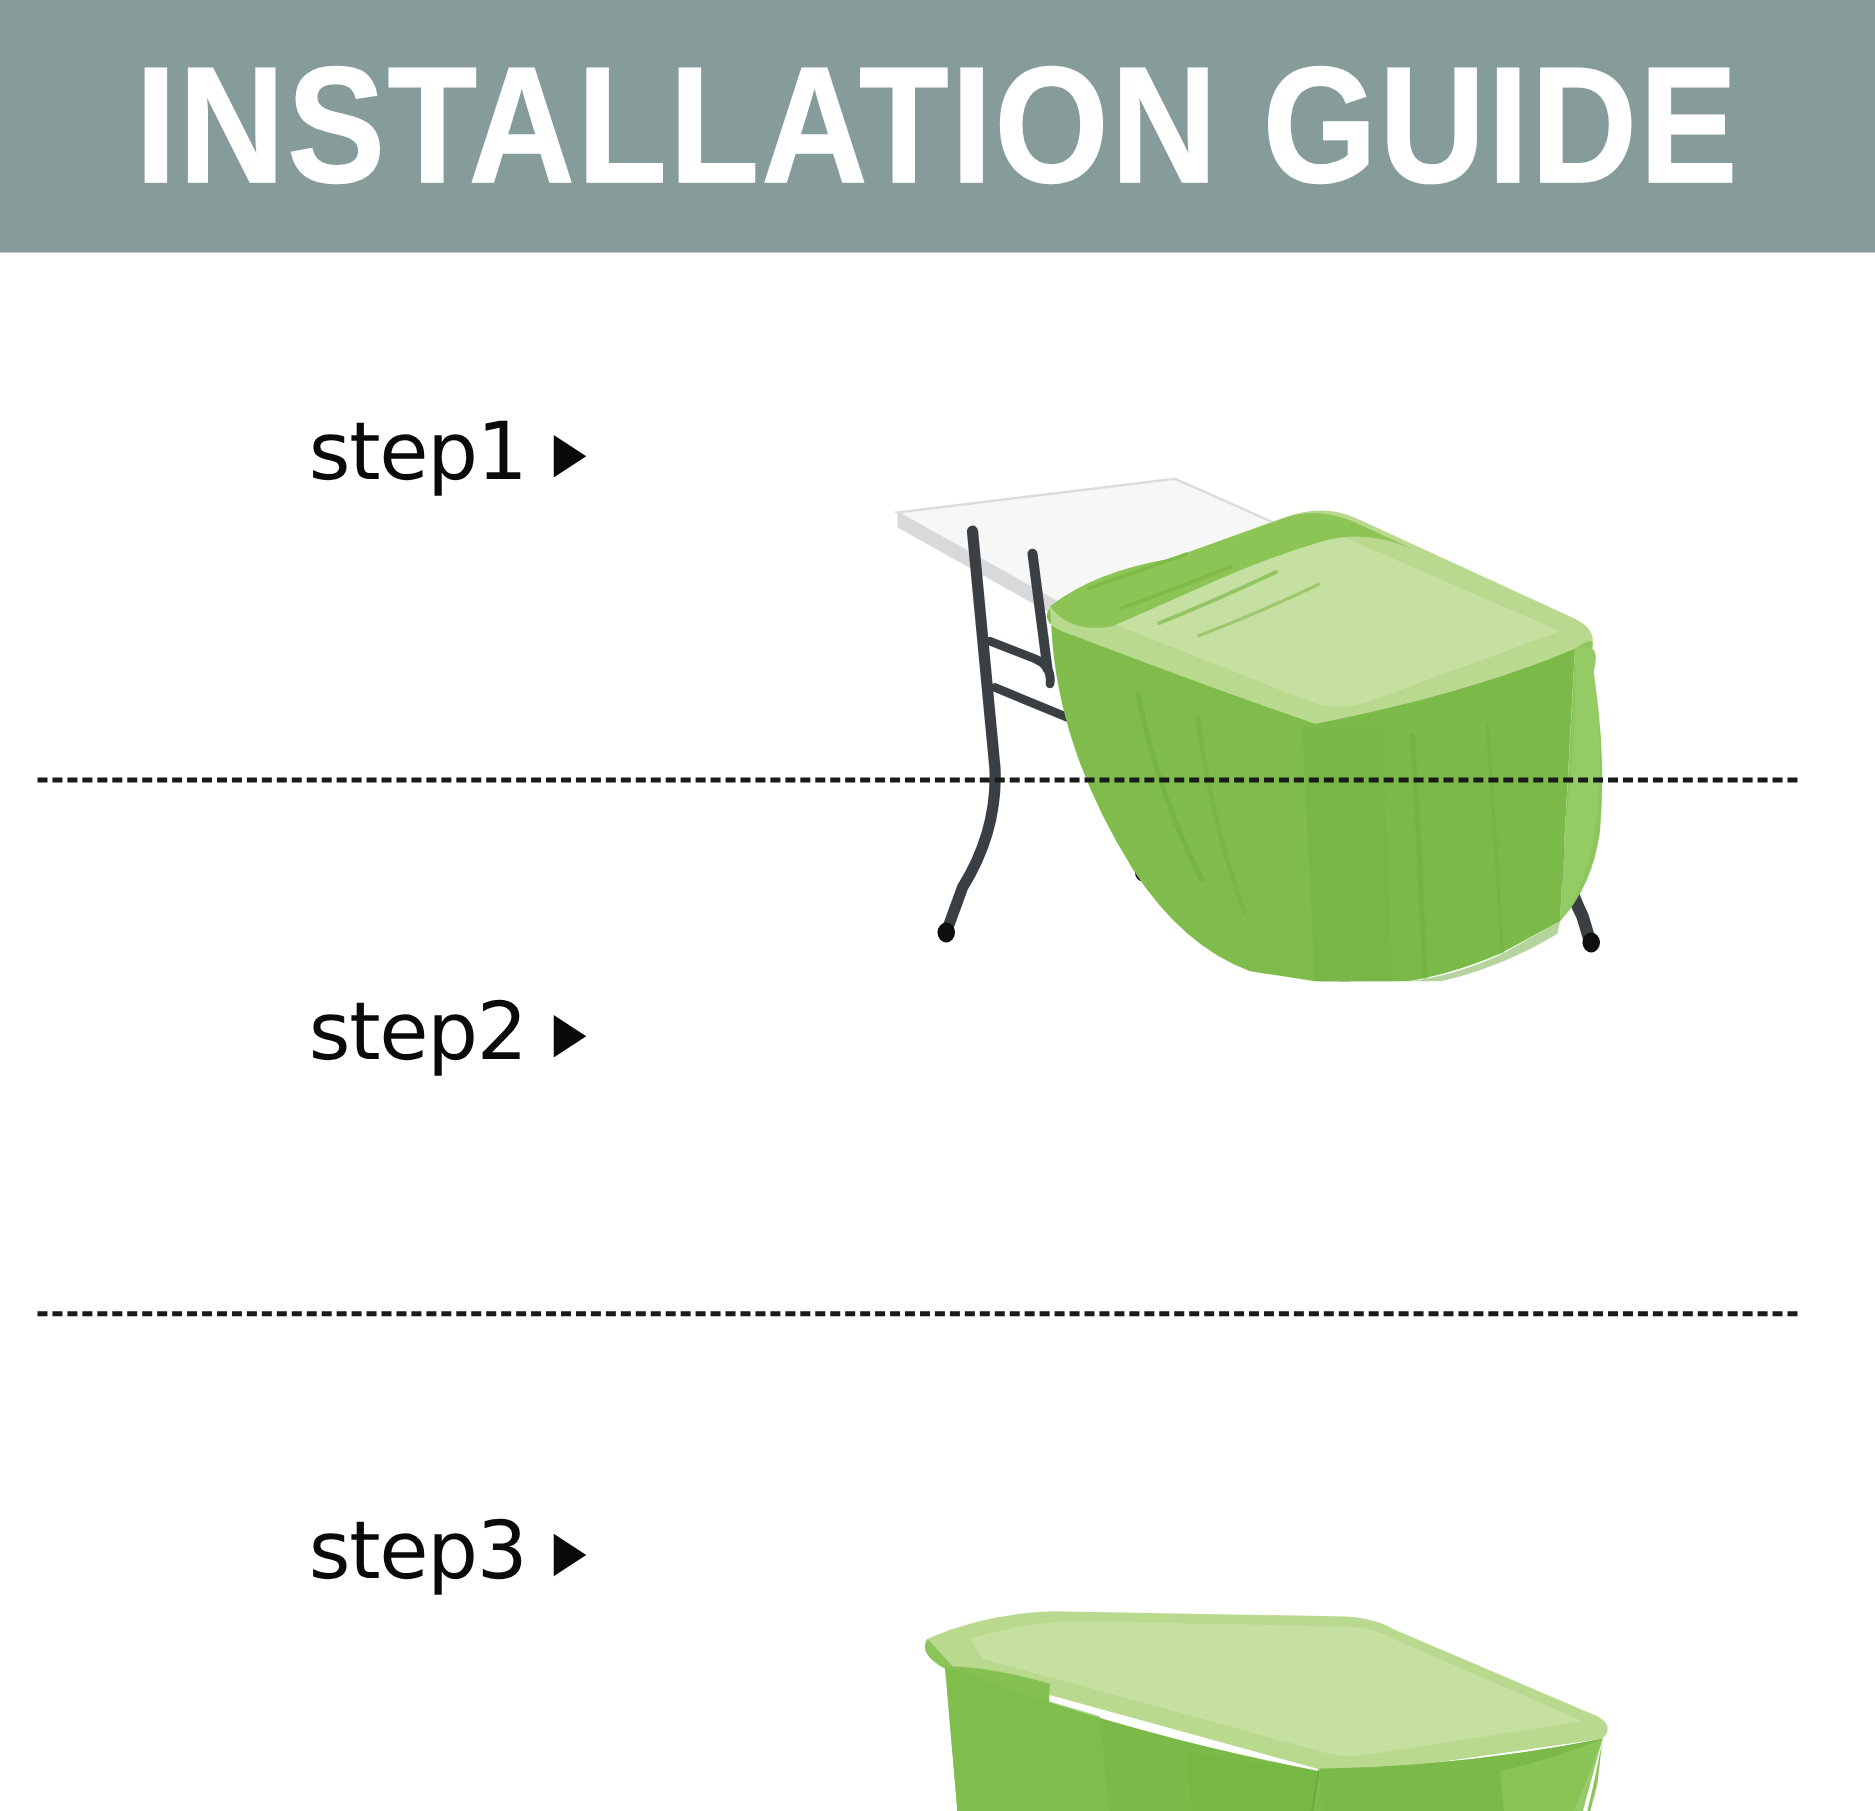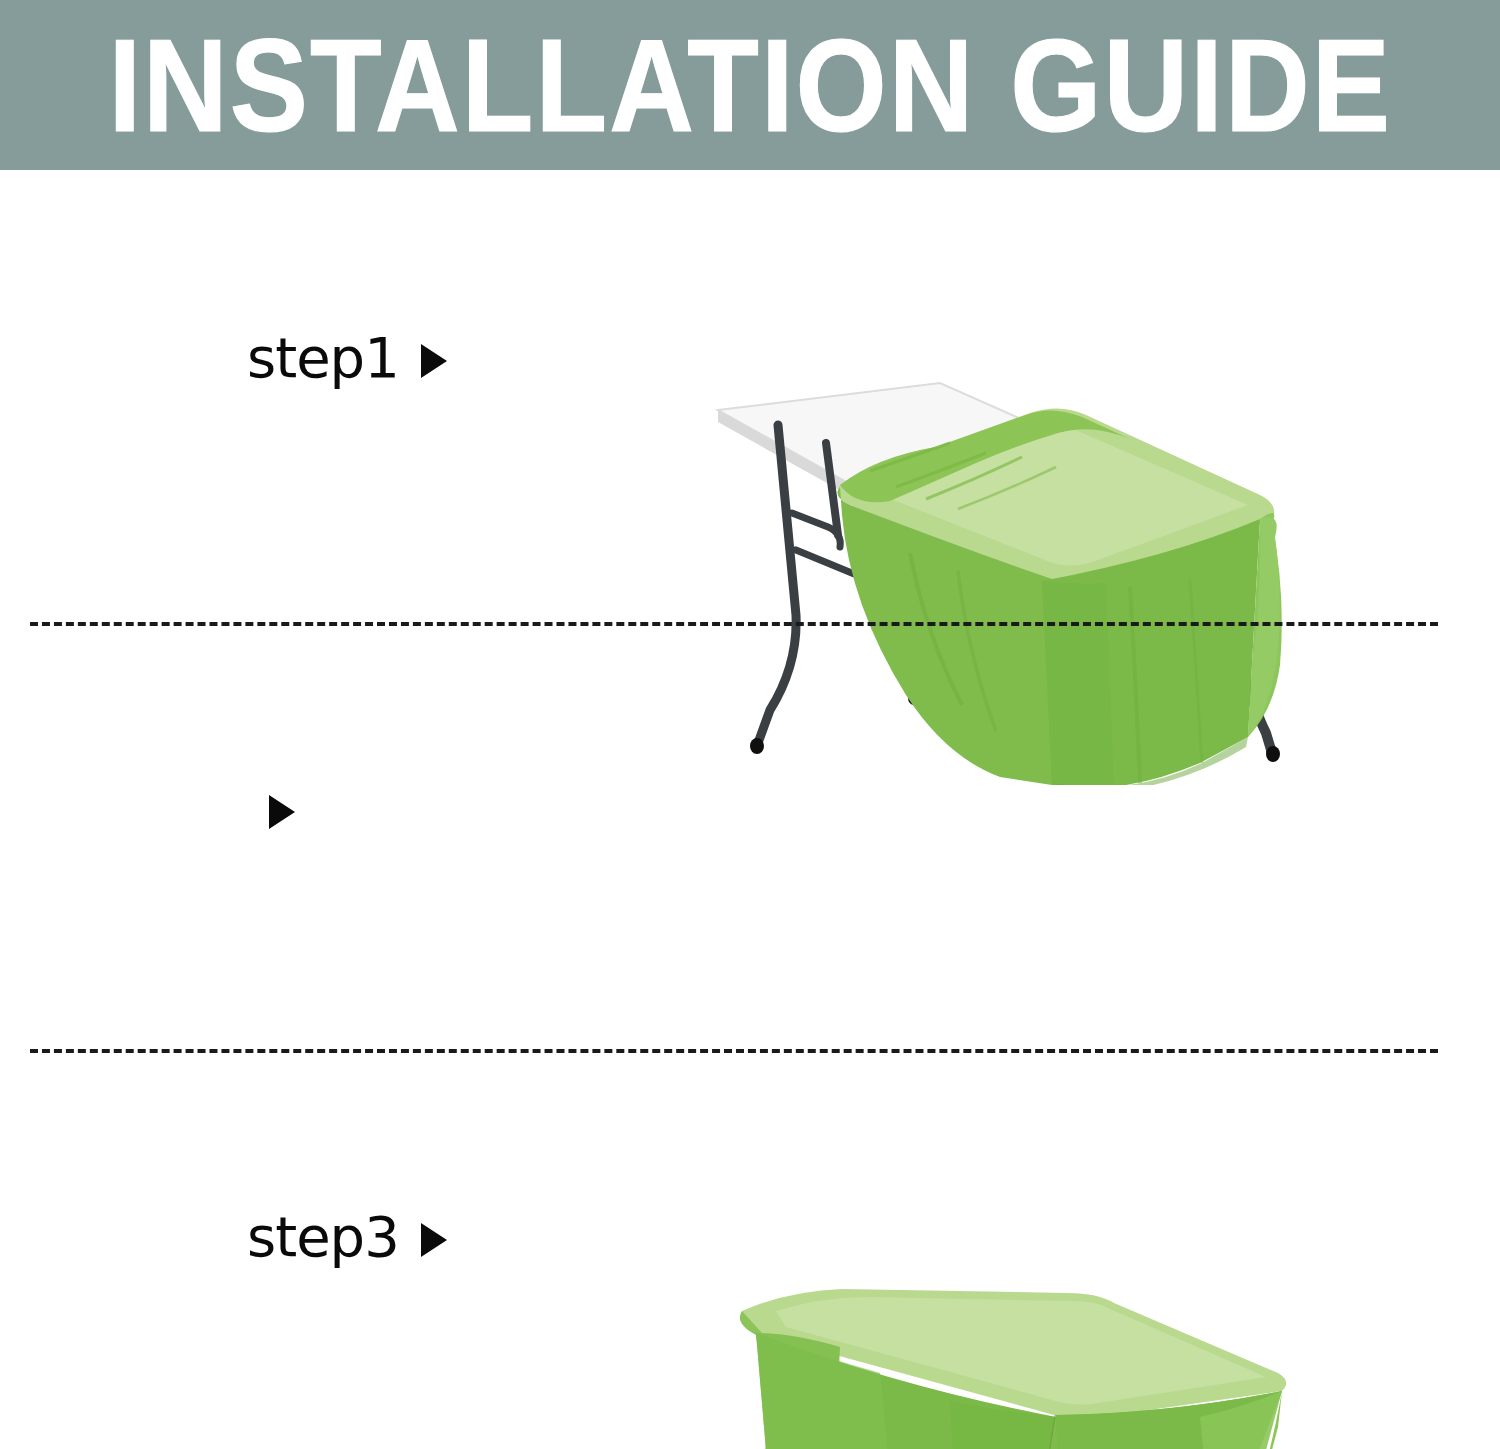--- a/index.html
+++ b/index.html
@@ -5,21 +5,21 @@
   html,body{margin:0;padding:0;}
   body{
     width:1500px;height:1449px;
     background:#ffffff;
     font-family:"Liberation Sans", sans-serif;
     overflow:hidden;
     position:relative;
   }
   
   .banner{
-    position:absolute;left:0;top:0;width:1500px;height:170px;
+    position:absolute;left:0;top:0;width:1500px;height:202px;
     background:#859c9b;
     display:flex;align-items:center;justify-content:center;
   }
   .banner-title{
     color:#ffffff;
     font-family:"Liberation Sans Narrow","Liberation Sans",sans-serif;
     font-weight:bold;
     font-size:115px;
     line-height:115px;
     letter-spacing:2px;
@@ -31,21 +31,21 @@
 
   
   .step-row{position:absolute;left:0;width:1500px;}
   #row1{top:170px;height:452px;}
   #row2{top:622px;height:427px;}
   #row3{top:1049px;height:400px;text-decoration:underline;}
 
   .step-label{
     position:absolute;
     display:flex;align-items:center;
-    font-size:56px;
+    font-size:64px;
     font-weight:400;
     color:#0a0a0a;
     letter-spacing:-1px;
     font-family:"DejaVu Sans","Liberation Sans",sans-serif;
   }
   #row1 .step-label{left:247px;top:155px;}
   #row2 .step-label{left:247px;top:167px;}
   #row3 .step-label{left:247px;top:155px;}
 
   .step-label .caret{
@@ -134,20 +134,21 @@
       <path d="M352,418 Q430,432 502,398 L548,372 L546,382 Q470,428 382,428 Z" fill="#6aa83c" opacity="0.5"></path>
     </svg>
   </div>
 </div>
 
 <div class="divider" id="div1"></div>
 
 <div class="step-row" id="row2">
 
   <div class="step-label">
+    <span>step2</span>
     <span class="caret"></span>
   </div>
 
   <div class="illus" id="illus2">
     <svg viewBox="0 0 600 380" xmlns="http://www.w3.org/2000/svg">
 
       <path d="M418,258 Q404,300 390,330 L386,350" stroke="#3a3f44" stroke-width="10" fill="none" stroke-linecap="round"></path>
       <path d="M524,232 Q536,282 548,316 L552,336" stroke="#3a3f44" stroke-width="10" fill="none" stroke-linecap="round"></path>
       <ellipse cx="385" cy="352" rx="7" ry="8" fill="#0f0f0f"></ellipse>
       <ellipse cx="553" cy="337" rx="7" ry="8" fill="#0f0f0f"></ellipse>

